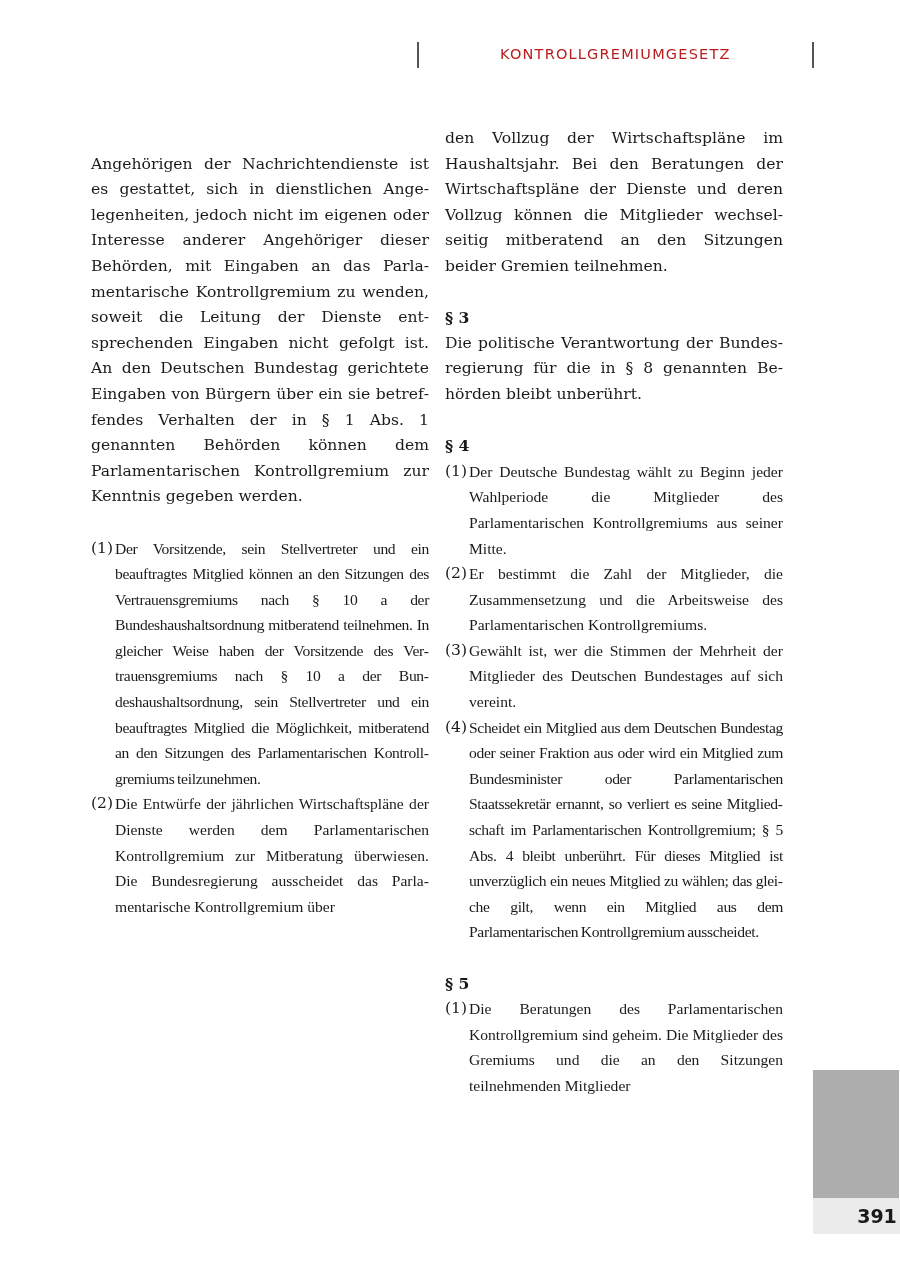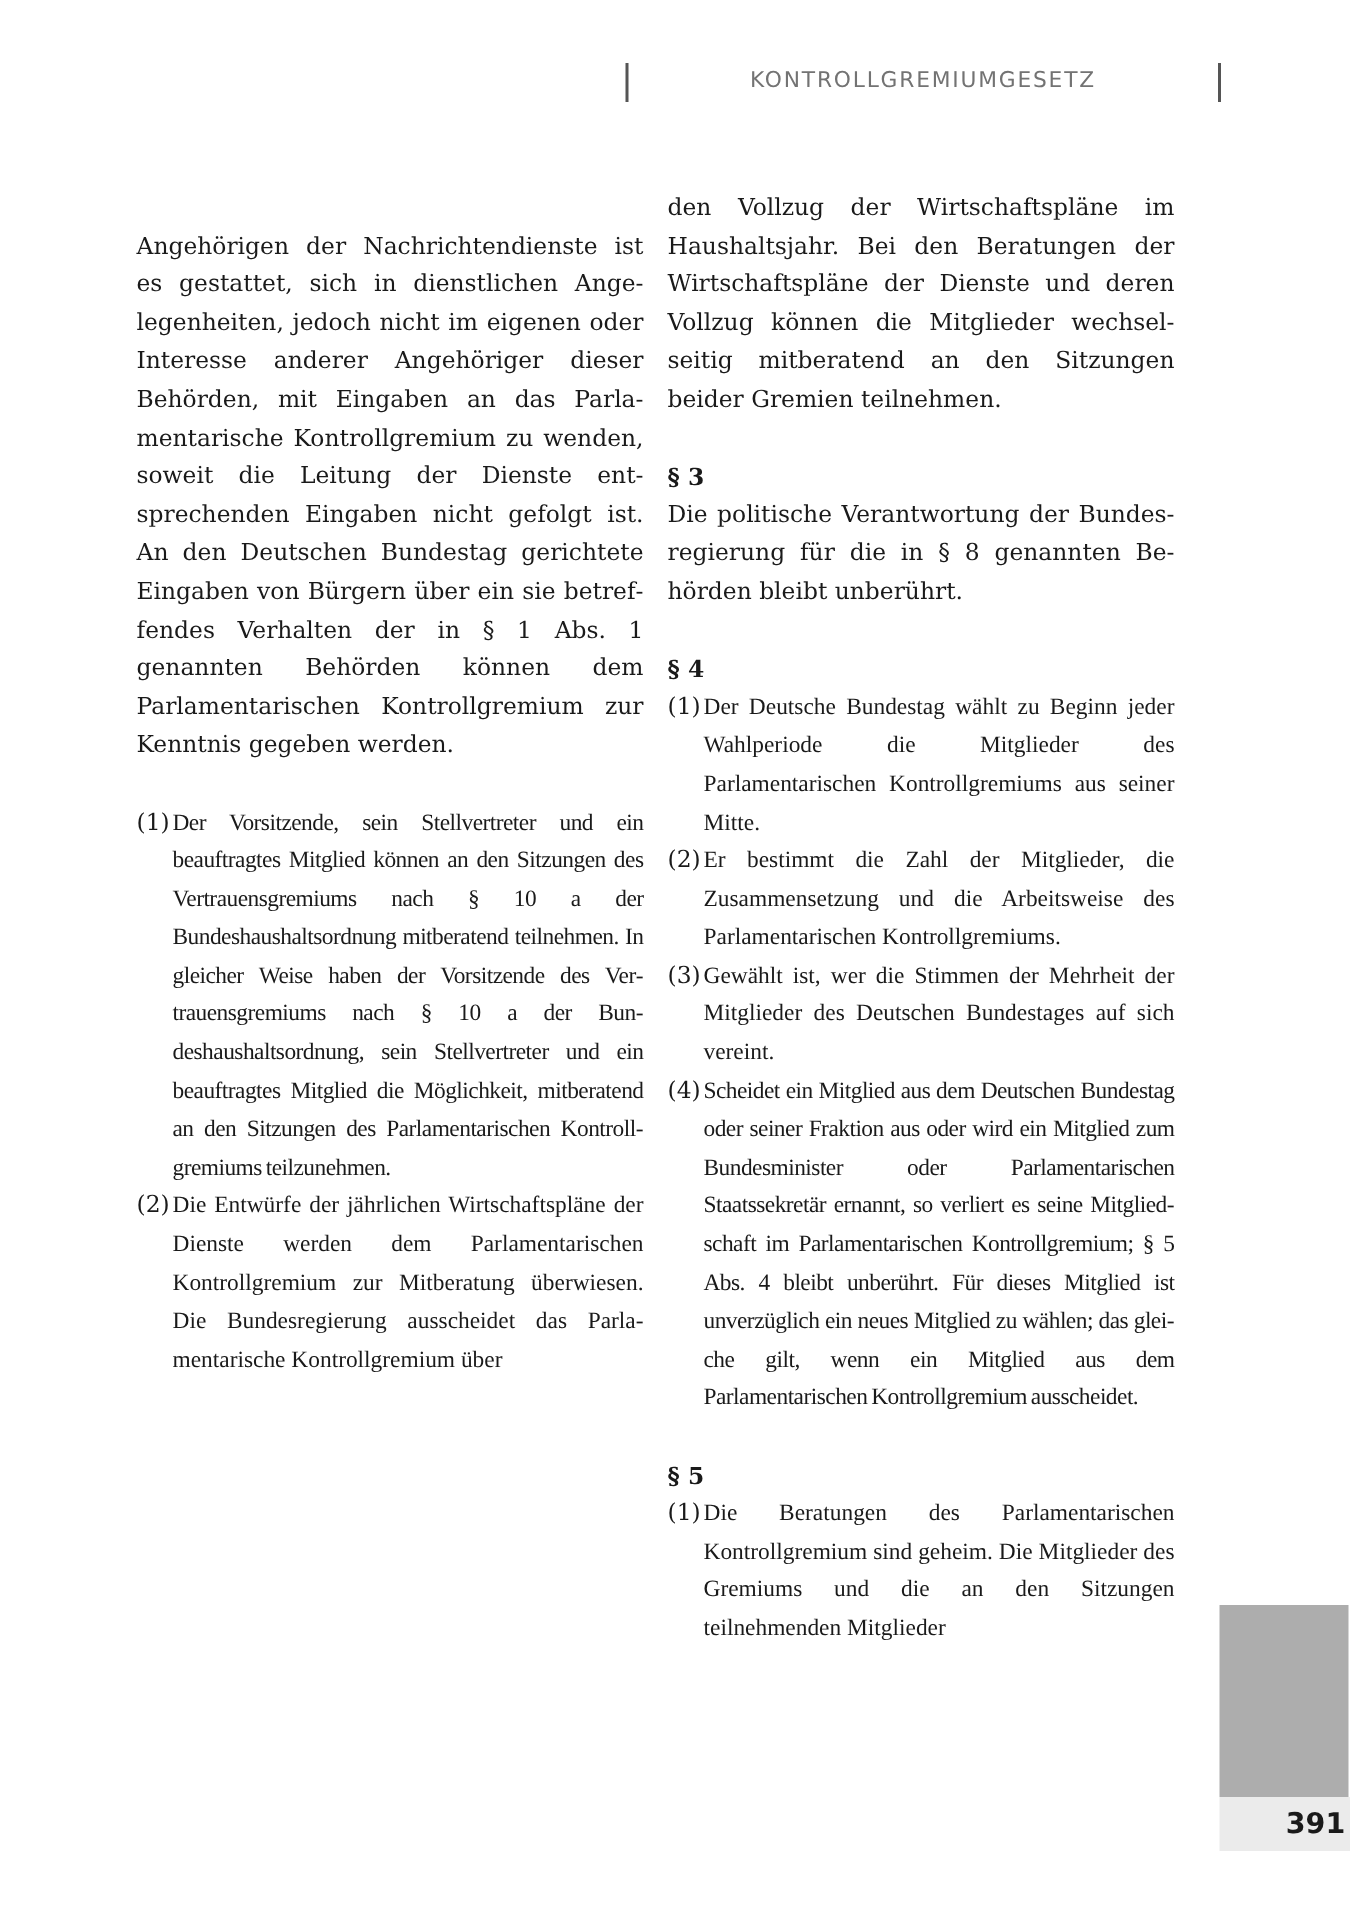--- a/index.html
+++ b/index.html
@@ -1,20 +1,20 @@
 <!DOCTYPE html>
 <html><head>
   <meta charset="utf-8">
   <style>
     html, body { margin: 0; padding: 0; background: #ffffff; }
     body { width: 900px; height: 1276px; position: relative; overflow: hidden; color: #1a1a1a; }
     .header-rule { position: absolute; top: 42px; width: 1.5px; height: 26px; background: #555; }
     .header-title {
       position: absolute; top: 46px; left: 500px;
-      font-family: "DejaVu Sans", sans-serif; font-size: 14.5px; letter-spacing: 1.2px; color: #737373;
+      font-family: "DejaVu Sans", sans-serif; font-size: 14.5px; letter-spacing: 1.2px; color: #b91c1c;
     }
     .col {
       position: absolute; top: 126px; width: 338px;
       font-family: "DejaVu Serif", serif; font-size: 15.6px; line-height: 25.6px;
       text-align: justify; hyphens: manual;
     }
     .col-left { left: 91px; }
     .col-right { left: 445px; }
     .para { margin: 0; }
     .gap { height: 25.6px; }

